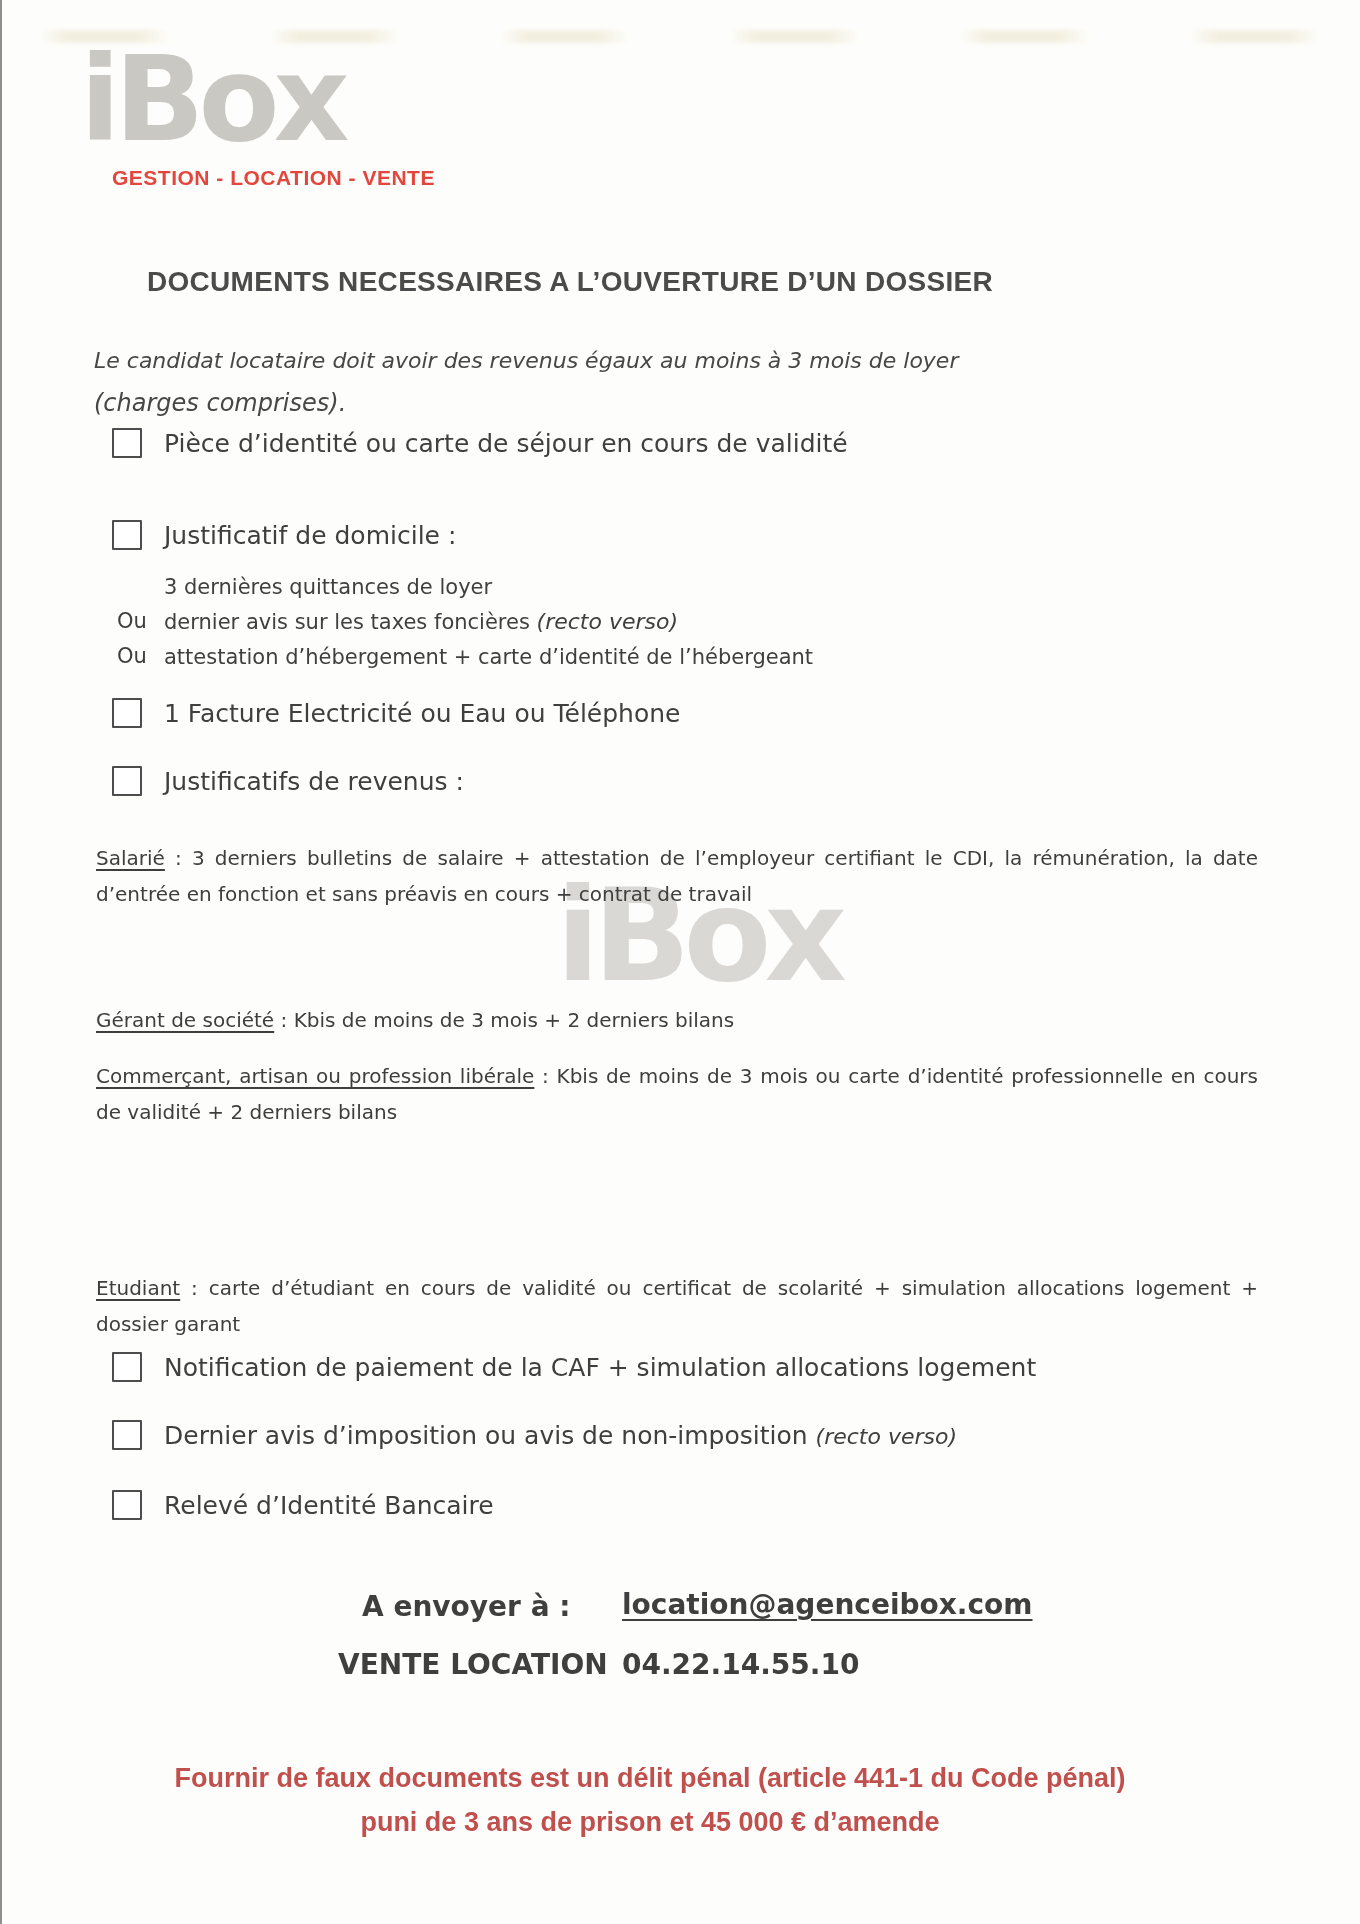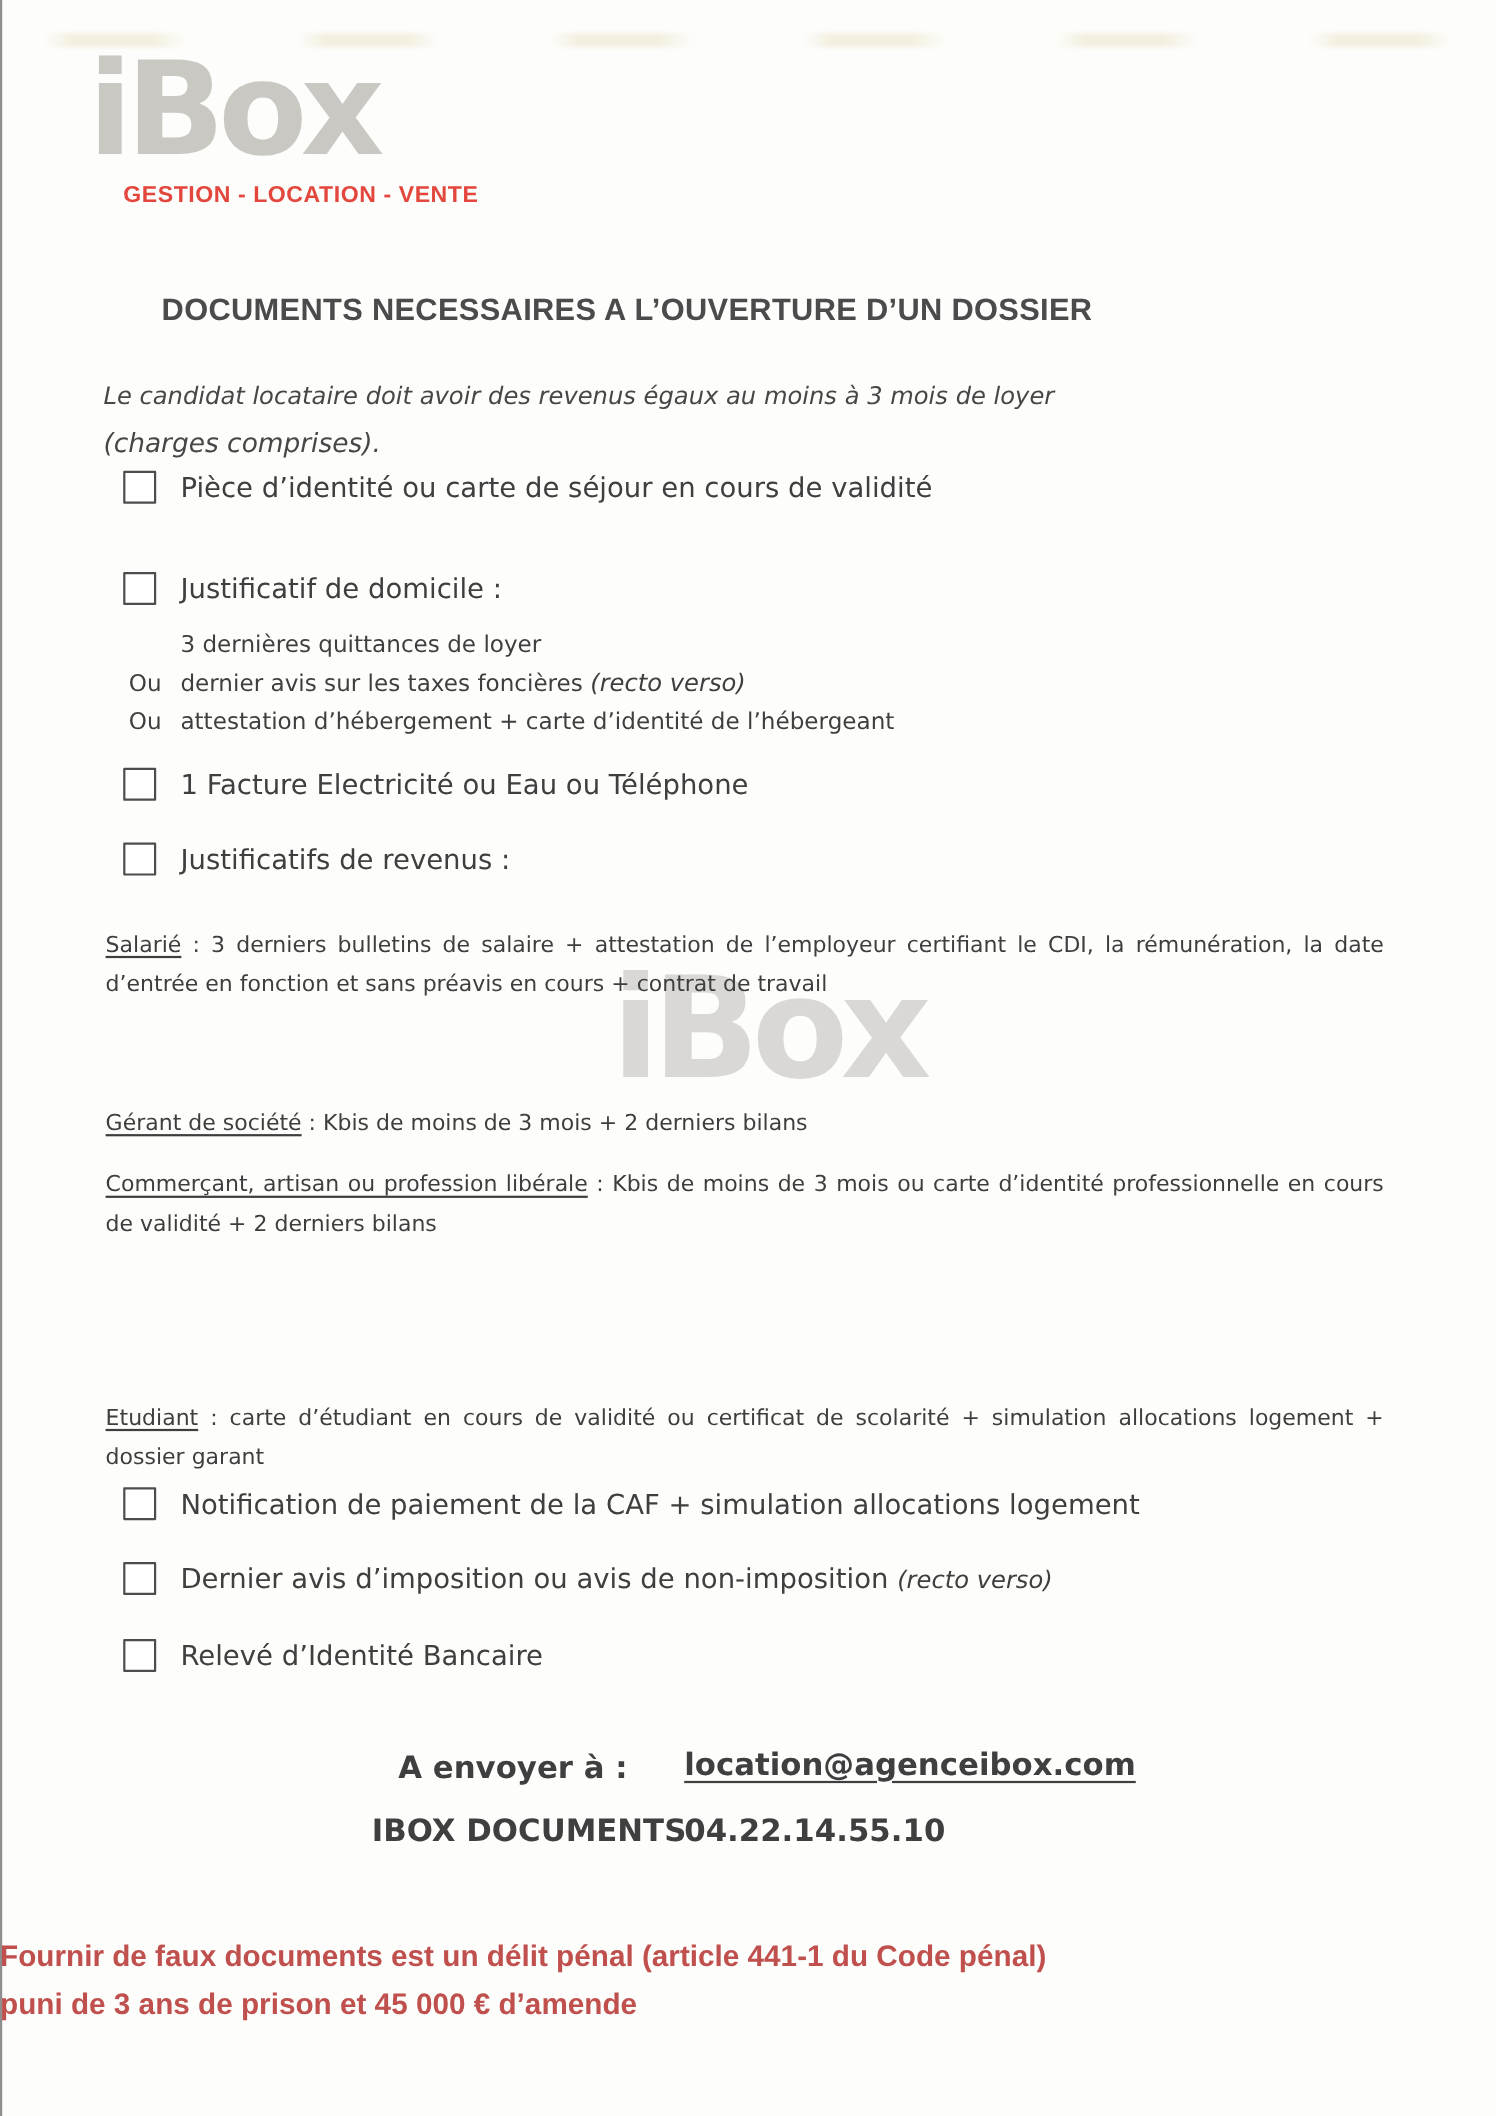--- a/index.html
+++ b/index.html
@@ -56,21 +56,21 @@
   .link-line { margin-left:62px; text-align:left; }
   .link { text-decoration:underline; text-underline-offset:4px; color:#3e3e3e; }
 
   .send-label { position:absolute; left:362px; top:1590px; font-size:28px; font-weight:bold; color:#3f3f3f; }
   .send-email { position:absolute; left:622px; top:1588px; font-size:28px; font-weight:bold; color:#3f3f3f;
                 text-decoration:underline; text-underline-offset:5px; }
   .agency-name { position:absolute; left:338px; top:1648px; font-size:28px; font-weight:bold; color:#3f3f3f; }
   .agency-phone { position:absolute; left:622px; top:1648px; font-size:28px; font-weight:bold; color:#3f3f3f; }
 
   .warning {
-    position:absolute; left:0; top:1756px; width:1300px; 
+    position:absolute; left:0; top:1756px; width:1300px; text-align:center;
     color:#c0504d; font-weight:bold; font-size:27px; line-height:44px;
     font-family:"Liberation Sans",sans-serif;
   }
 </style>
 </head>
 <body>
 
 <div class="page">
   <div class="edge-line"></div>
   <div class="scan-smudge"></div>
@@ -149,20 +149,20 @@
     <span class="clabel"><span>Dernier avis d’imposition ou avis de non-imposition </span><span class="it">(recto verso)</span></span>
   </div>
 
   <div class="check-row" style="top:1490px">
     <span class="cbox"></span>
     <span class="clabel">Relevé d’Identité Bancaire</span>
   </div>
 
   <div class="send-label">A envoyer à :</div>
   <div class="send-email">location@agenceibox.com</div>
-  <div class="agency-name">IBOX DOCUMENTS</div>
+  <div class="agency-name">VENTE LOCATION</div>
   <div class="agency-phone">04.22.14.55.10</div>
 
   <div class="warning">
     <div>Fournir de faux documents est un délit pénal (article 441-1 du Code pénal)</div>
     <div>puni de 3 ans de prison et 45 000 € d’amende</div>
   </div>
 </div>
 
 </body></html>

